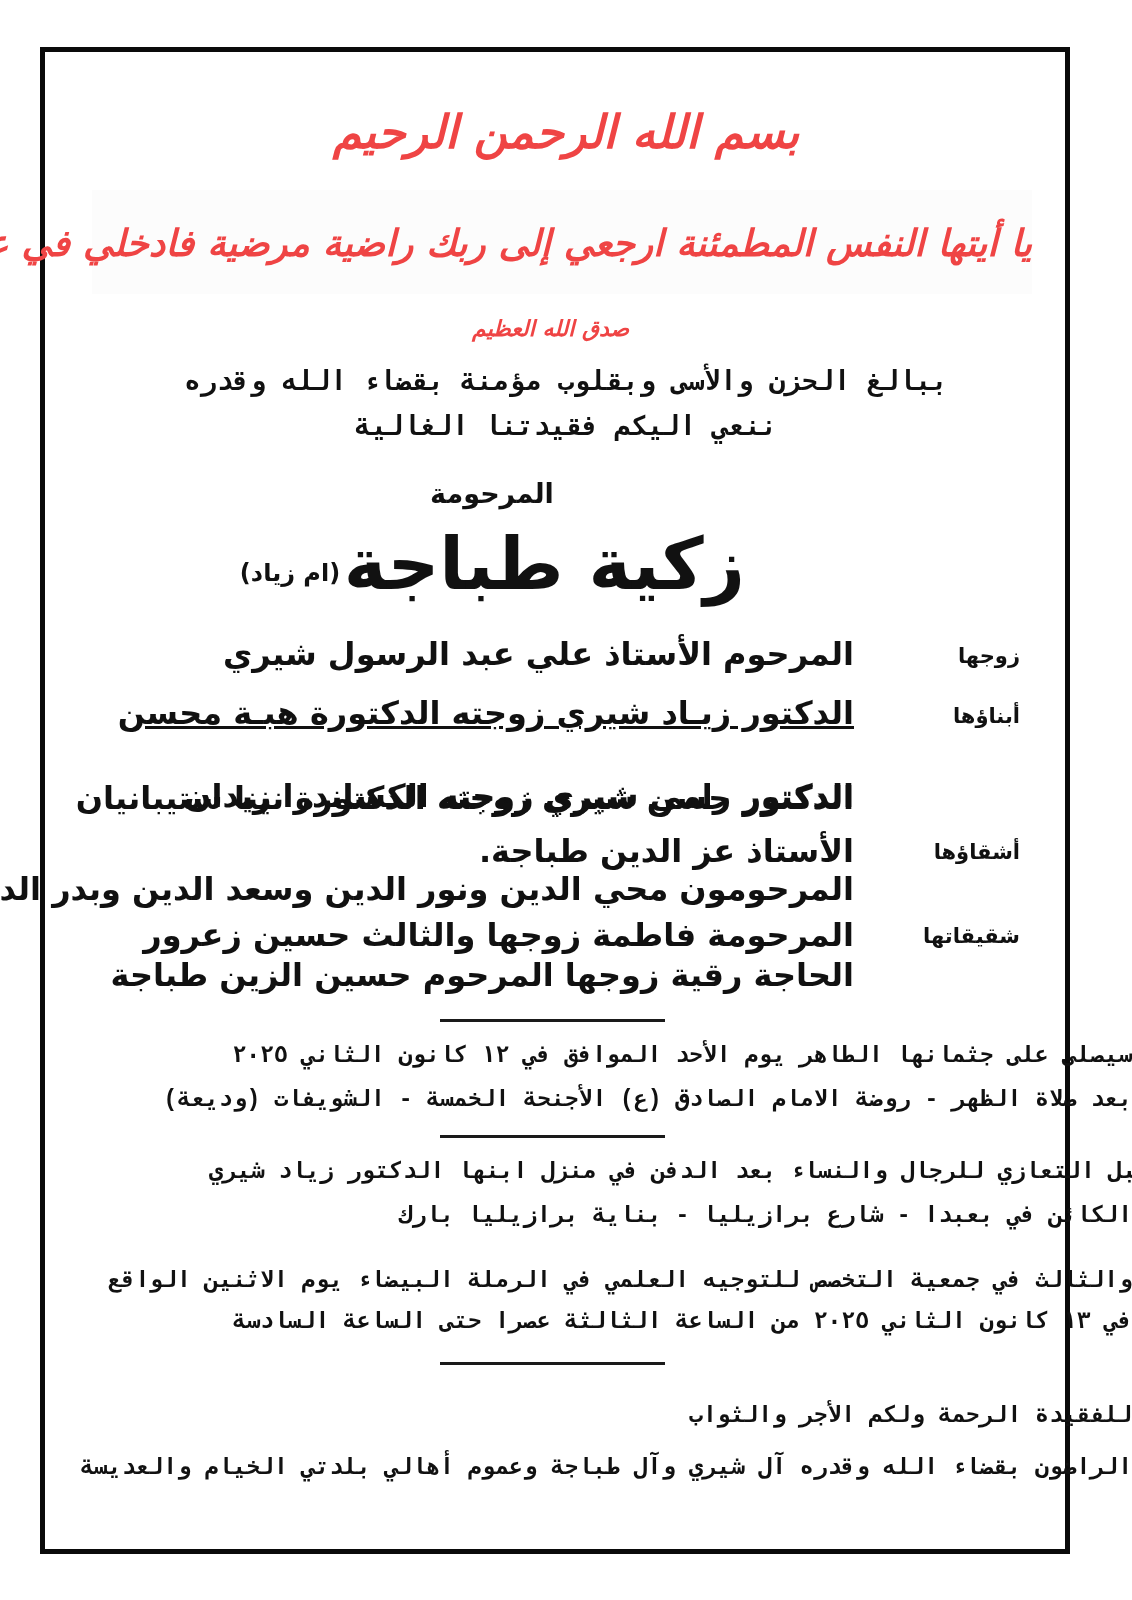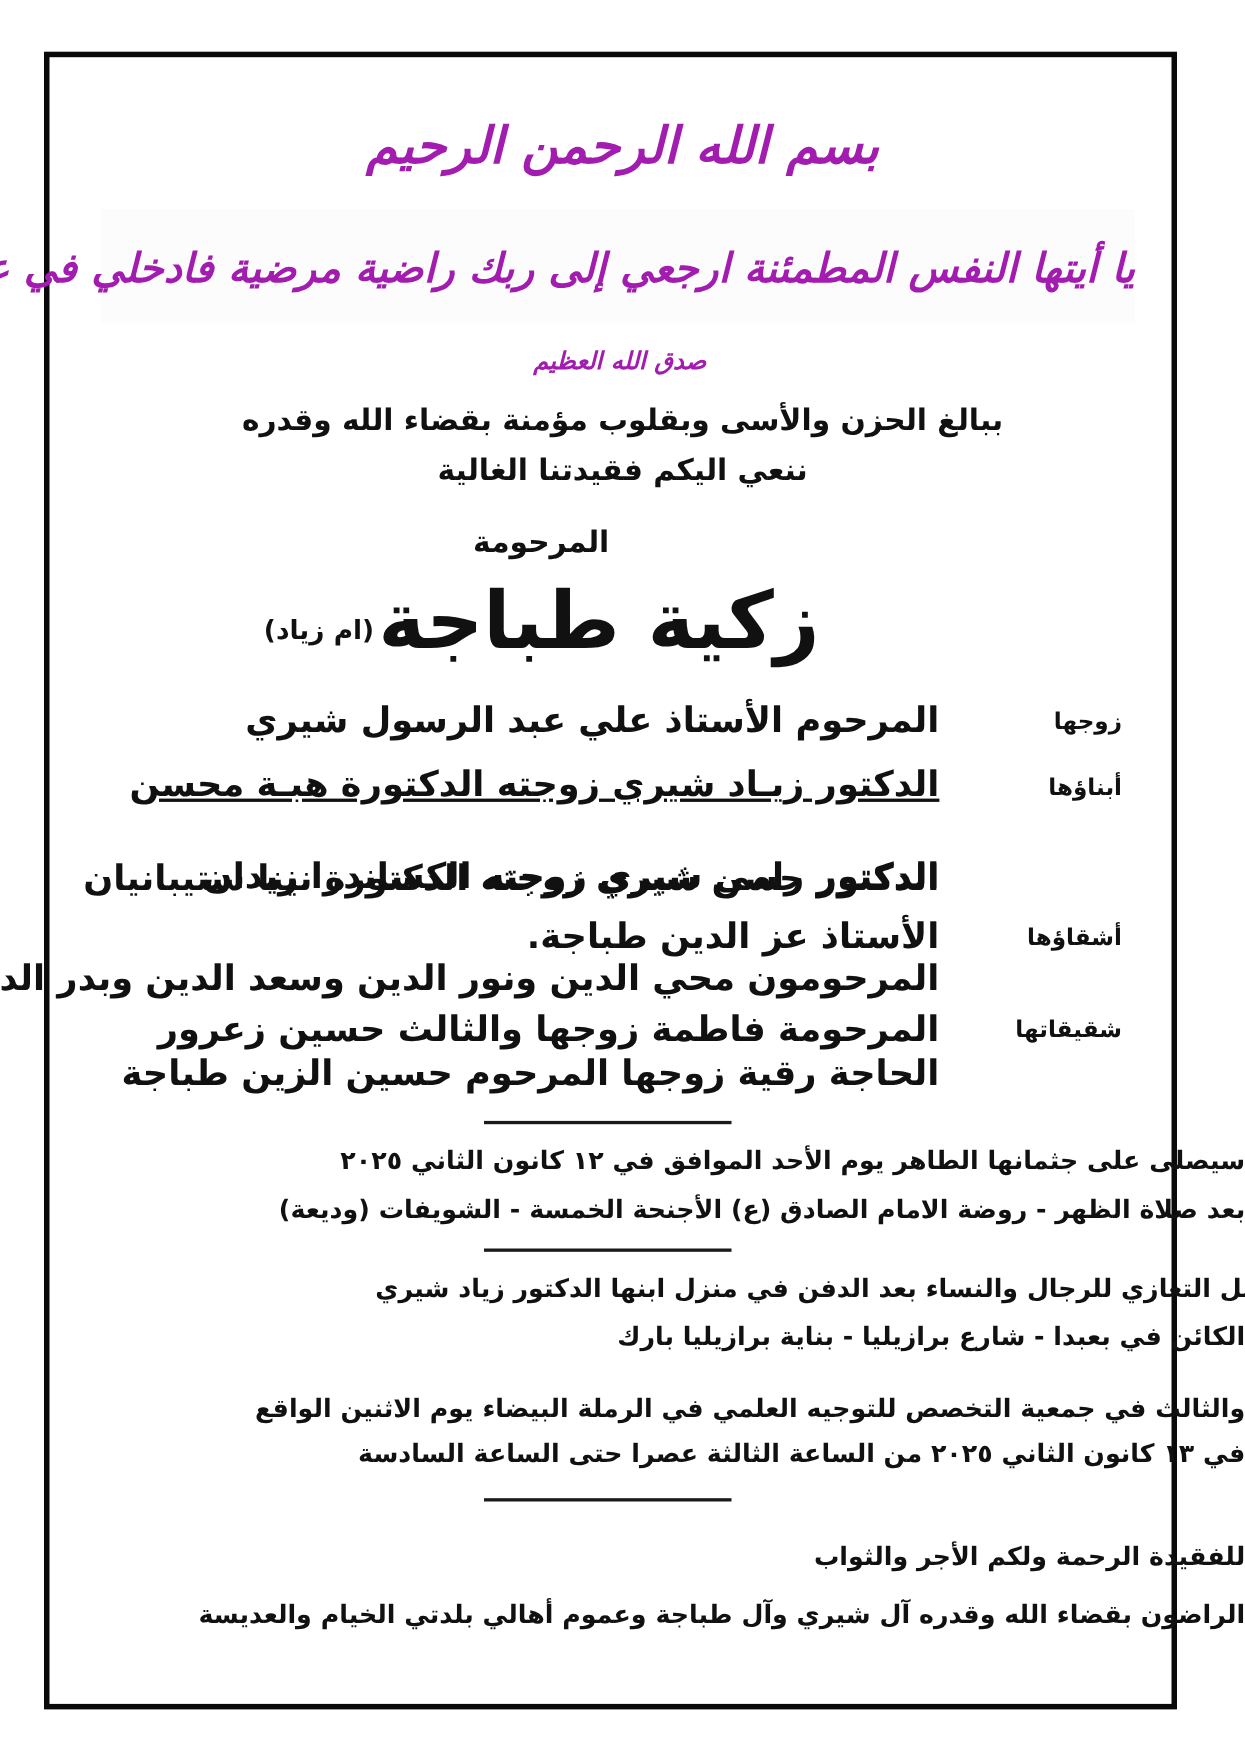--- a/index.html
+++ b/index.html
@@ -27,27 +27,28 @@
   .abs {
     position: absolute;
     direction: rtl;
     white-space: nowrap;
     font-weight: bold;
   }
   .center {
     left: 0;
     width: 1132px;
     text-align: center;
+    font-family: Liberation Mono, monospace;
   }
   
   .calli {
     font-family: "DejaVu Serif", serif;
     font-weight: bold;
     font-style: italic;
-    color: #a21caf;
+    color: #ef4444;
     letter-spacing: 1px;
   }
   .bismillah {
     top: 92px;
     font-size: 46px;
     line-height: 80px;
   }
   .verse-banner {
     position: absolute;
     left: 92px;
@@ -62,21 +63,21 @@
     line-height: 70px;
     left: 92px;
     width: 940px;
   }
   .sadaqa {
     top: 308px;
     font-size: 22px;
     line-height: 40px;
     left: 472px;
     width: 170px;
-    text-align: right;
+    text-align: left;
   }
   .intro {
     font-size: 27px;
     line-height: 40px;
   }
   .intro1 { top: 363px; }
   .intro2 { top: 408px; }
   .title-label {
     top: 474px;
     left: 0;

